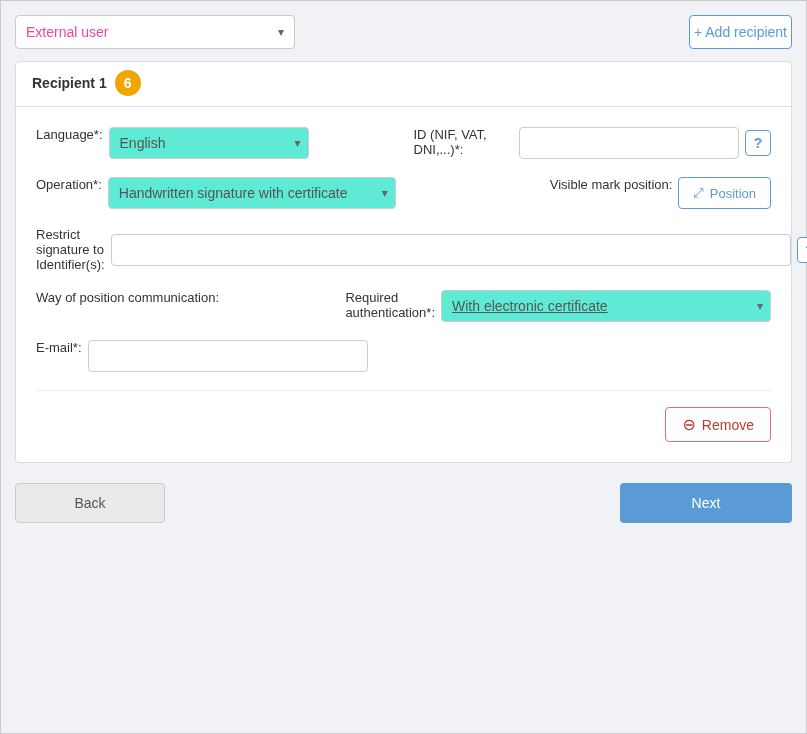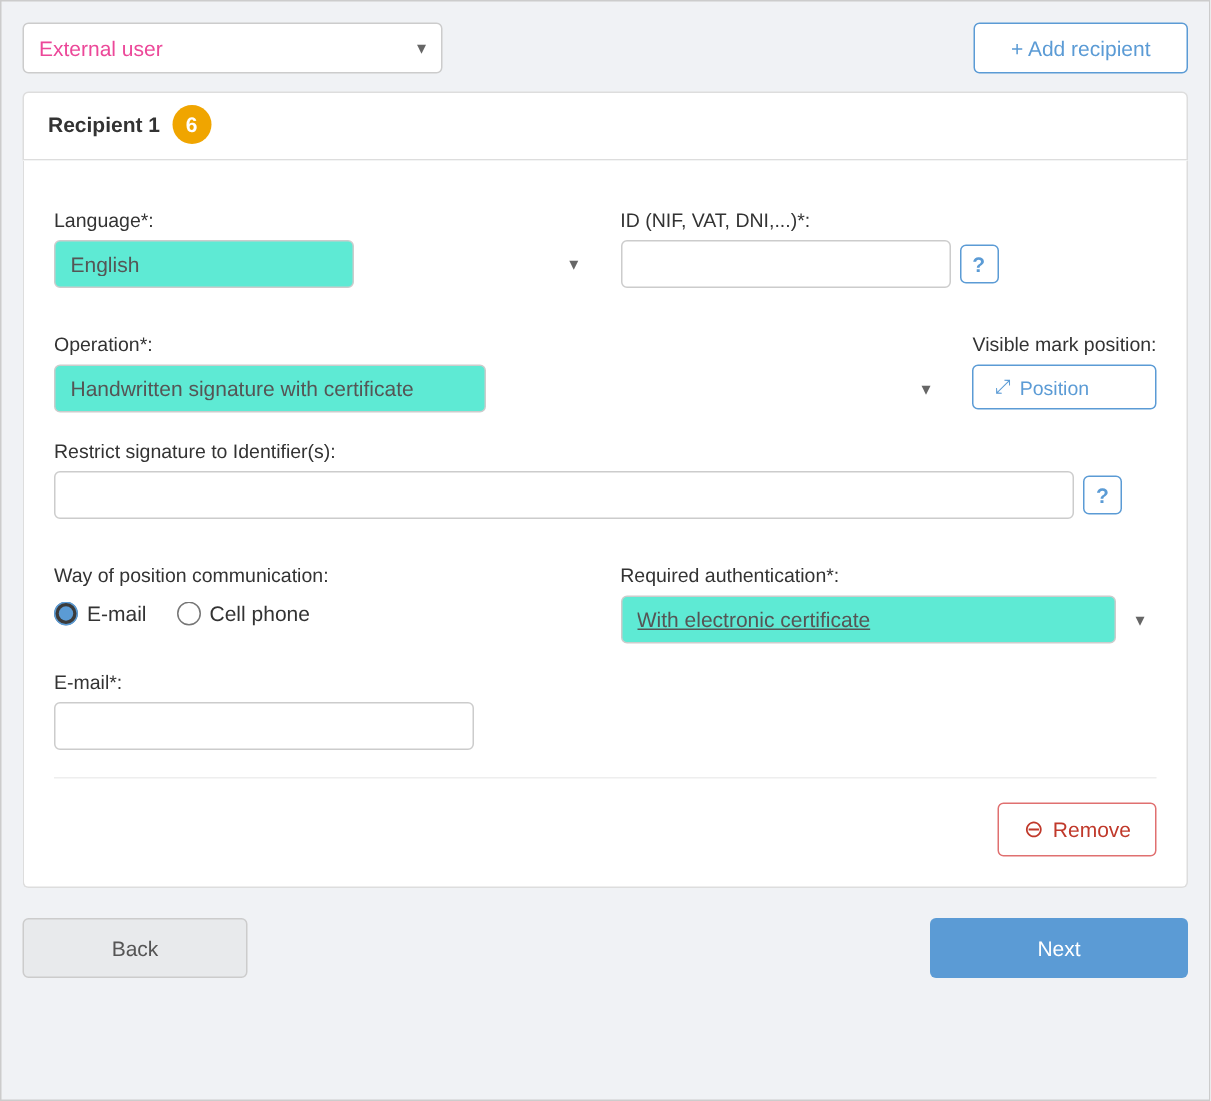--- a/index.html
+++ b/index.html
@@ -39,21 +39,21 @@
       justify-content: space-between;
       cursor: pointer;
     }
     .user-type-select span { font-size: 14px; color: #ec4899; }
     .user-type-select .chevron { color: #666; font-size: 12px; }
     .add-recipient-btn {
       border: 1px solid #5b9bd5;
       background: white;
       color: #5b9bd5;
       border-radius: 4px;
-      padding: 8px 24px;
+      padding: 8px 4px;
       cursor: pointer;
       font-size: 14px;
     }
     
     .tabs-bar {
       background: white;
       border: 1px solid #ddd;
       border-radius: 4px 4px 0 0;
       display: flex;
       align-items: center;
@@ -94,23 +94,22 @@
       border-radius: 0 0 4px 4px;
       padding: 20px;
     }
     .form-row {
       display: flex;
       gap: 20px;
       margin-bottom: 18px;
     }
     .form-group {
       display: flex;
-      flex-direction: column;
-      gap: 6px;
-      margin-top: 12px;
+      flex-direction: row;
+      gap: 6px;
     }
     .form-group.half { flex: 1; }
     .form-group.full { flex: 1; }
     .form-label {
       font-size: 13px;
       color: #333;
       font-weight: normal;
     }
     .input-with-help {
       display: flex;
@@ -342,30 +341,20 @@
       <label class="form-label">Restrict signature to Identifier(s):</label>
       <div class="input-with-help">
         <input type="text" class="form-input restrict-input" style="width: 680px;" placeholder="">
         <div class="help-btn">?</div>
       </div>
     </div>
 
     <div class="form-row">
       <div class="form-group half">
         <label class="form-label">Way of position communication:</label>
-        <div class="radio-group">
-          <label class="radio-item">
-            <input type="radio" name="sending" checked="" style="">
-            <span class="radio-label">E-mail</span>
-          </label>
-          <label class="radio-item">
-            <input type="radio" name="sending" style="">
-            <span class="radio-label">Cell phone</span>
-          </label>
-        </div>
       </div>
       <div class="form-group half">
         <label class="form-label">Required authentication*:</label>
         <div class="select-wrapper">
           <select class="form-input" style="width:330px;text-decoration:underline;">
             <option>With electronic certificate</option>
             <option>Without authentication</option>
             <option>SMS OTP</option>
           </select>
           <span class="select-arrow">▾</span>

